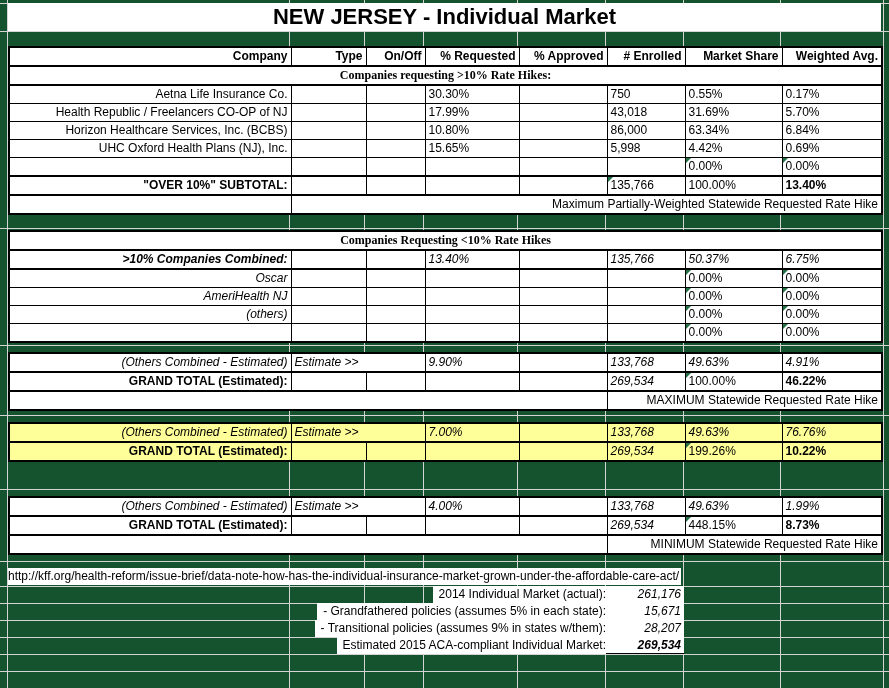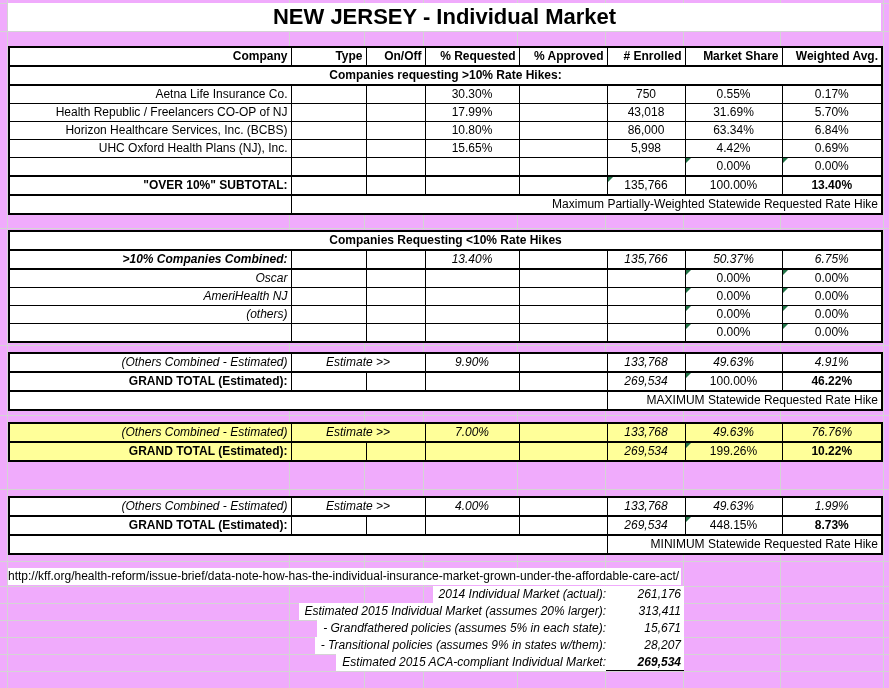--- a/index.html
+++ b/index.html
@@ -1,17 +1,17 @@
 <!DOCTYPE html>
 <html><head>
 <meta charset="utf-8">
 <style>
   html,body{margin:0;padding:0;background:#fff;}
   .sheet{
-    position:relative;width:889px;height:688px;background:#f0abfc;
+    position:relative;width:889px;height:688px;background:#14532d;
     font-family:"Liberation Sans",sans-serif;font-size:12px;color:#000;
     overflow:hidden;
   }
   
   .hline{position:absolute;left:0;width:889px;height:1px;background:#d4d4d4;}
   .vline{position:absolute;top:0;width:1px;height:688px;background:#d4d4d4;}
 
   
   .title-cell{
     position:absolute;left:8px;top:3px;width:873px;height:28px;
@@ -23,25 +23,25 @@
   table.xl{
     position:absolute;border-collapse:collapse;table-layout:fixed;
     background:#fff;font-size:12px;color:#000;
     border:2px solid #000;
   }
   table.xl td{
     position:relative;border:1px solid #000;height:17px;line-height:17px;
     padding:0 3px;white-space:nowrap;overflow:visible;
   }
   tr.hdr td{font-weight:bold;text-align:right;border-bottom:2px solid #000;}
-  tr.sectionrow td{font-weight:bold;text-align:center;border-bottom:2px solid #000;}
+  tr.sectionrow td{font-weight:bold;text-align:center;border-bottom:2px solid #000;font-family:Liberation Serif, serif;}
   tr.subtotal td{border-top:2px solid #000;}
   tr.toprule td{border-top:2px solid #000;}
   td.name,.ralign{text-align:right;}
-  td.num{text-align:center;}
+  td.num{text-align:left;}
   .b{font-weight:bold;}
   .i{font-style:italic;}
   table.yellow, table.yellow td{background:#ffff99;}
 
   
   .tri{
     position:absolute;left:0;top:0;width:0;height:0;
     border-top:5px solid #217346;border-right:5px solid transparent;
   }
 
@@ -49,21 +49,21 @@
   .url-row{
     position:absolute;left:8px;top:568px;height:17px;line-height:17px;
     background:#fff;white-space:nowrap;padding-right:2px;
   }
 
   
   .summary{position:absolute;left:8px;top:586px;width:676px;}
   .summary-row{display:flex;height:17px;line-height:17px;}
   .summary-label{
     margin-left:auto;background:#fff;white-space:nowrap;
-    font-style:italic;text-align:right;padding-left:6px;
+    text-align:right;padding-left:6px;
   }
   .summary-value{
     width:78px;flex:0 0 78px;background:#fff;text-align:right;
     font-style:italic;padding-right:3px;box-sizing:border-box;
   }
   .summary-row.final .summary-value{
     font-weight:bold;border-bottom:1px solid #000;
   }
 </style>
 </head>
@@ -367,24 +367,20 @@
     </table>
 
   <div class="url-row">http://kff.org/health-reform/issue-brief/data-note-how-has-the-individual-insurance-market-grown-under-the-affordable-care-act/</div>
 
   <div class="summary">
     <div class="summary-row">
       <span class="summary-label">2014 Individual Market (actual):</span>
       <span class="summary-value">261,176</span>
     </div>
     <div class="summary-row">
-      <span class="summary-label">Estimated 2015 Individual Market (assumes 20% larger):</span>
-      <span class="summary-value">313,411</span>
-    </div>
-    <div class="summary-row">
       <span class="summary-label">- Grandfathered policies (assumes 5% in each state):</span>
       <span class="summary-value">15,671</span>
     </div>
     <div class="summary-row">
       <span class="summary-label">- Transitional policies (assumes 9%  in states w/them):</span>
       <span class="summary-value">28,207</span>
     </div>
     <div class="summary-row final">
       <span class="summary-label">Estimated 2015 ACA-compliant Individual Market:</span>
       <span class="summary-value">269,534</span>

